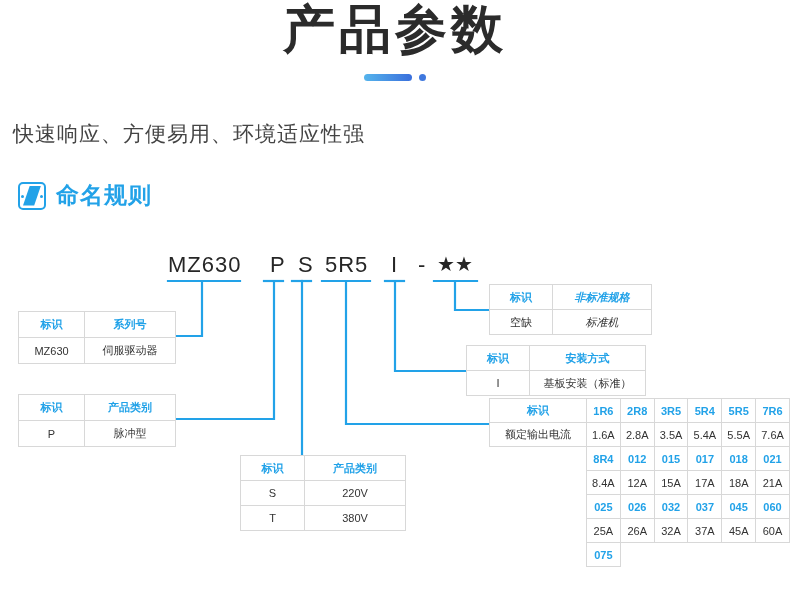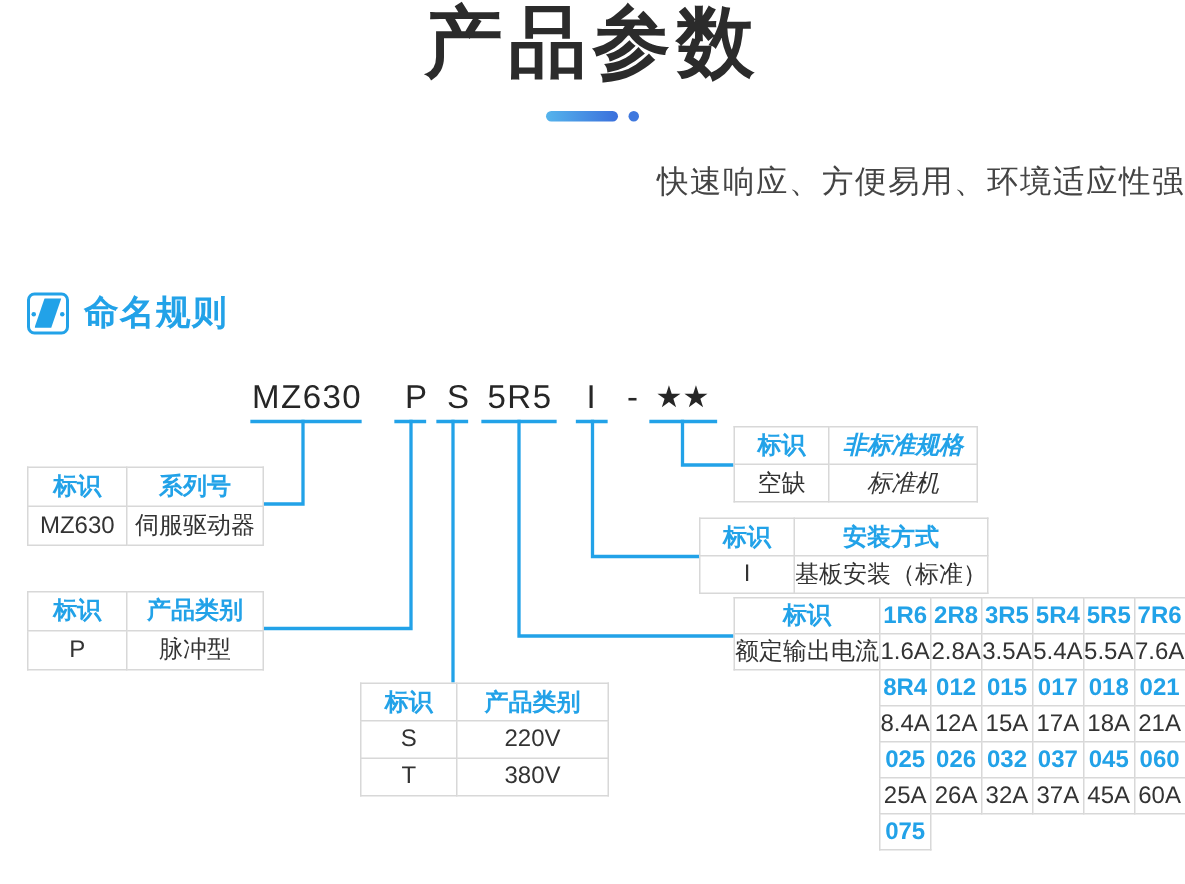--- a/index.html
+++ b/index.html
@@ -39,36 +39,36 @@
     border-radius: 4px;
     background: linear-gradient(90deg, #55b4ec 0%, #3a6fdc 100%);
   }
   .divider-dot {
     width: 7px;
     height: 7px;
     border-radius: 50%;
     background: #3f78de;
   }
   .subtitle {
-    text-align: right;
+    text-align: left;
     font-size: 21px;
     color: #444444;
-    margin: 0;
+    margin: 13px;
     padding-top: 26px;
     letter-spacing: 1px;
   }
 
   
   .section-head {
     display: flex;
     align-items: center;
     gap: 10px;
     position: absolute;
     left: 18px;
-    top: 193px;
+    top: 180px;
   }
   .section-icon {
     width: 28px;
     height: 28px;
     border: 2px solid #22a2e8;
     border-radius: 5px;
     position: relative;
     box-sizing: border-box;
   }
   .section-icon .slash {
@@ -123,21 +123,21 @@
     width: 790px;
     height: 589px;
     pointer-events: none;
   }
 
   
   table.spec {
     position: absolute;
     border-collapse: collapse;
     background: #fff;
-    font-size: 16px;
+    font-size: 11px;
   }
   table.spec td {
     border: 1px solid #d8d8d8;
     text-align: center;
     color: #333333;
     padding: 0;
     white-space: nowrap;
   }
   table.spec td.hd {
     color: #22a2e8;

